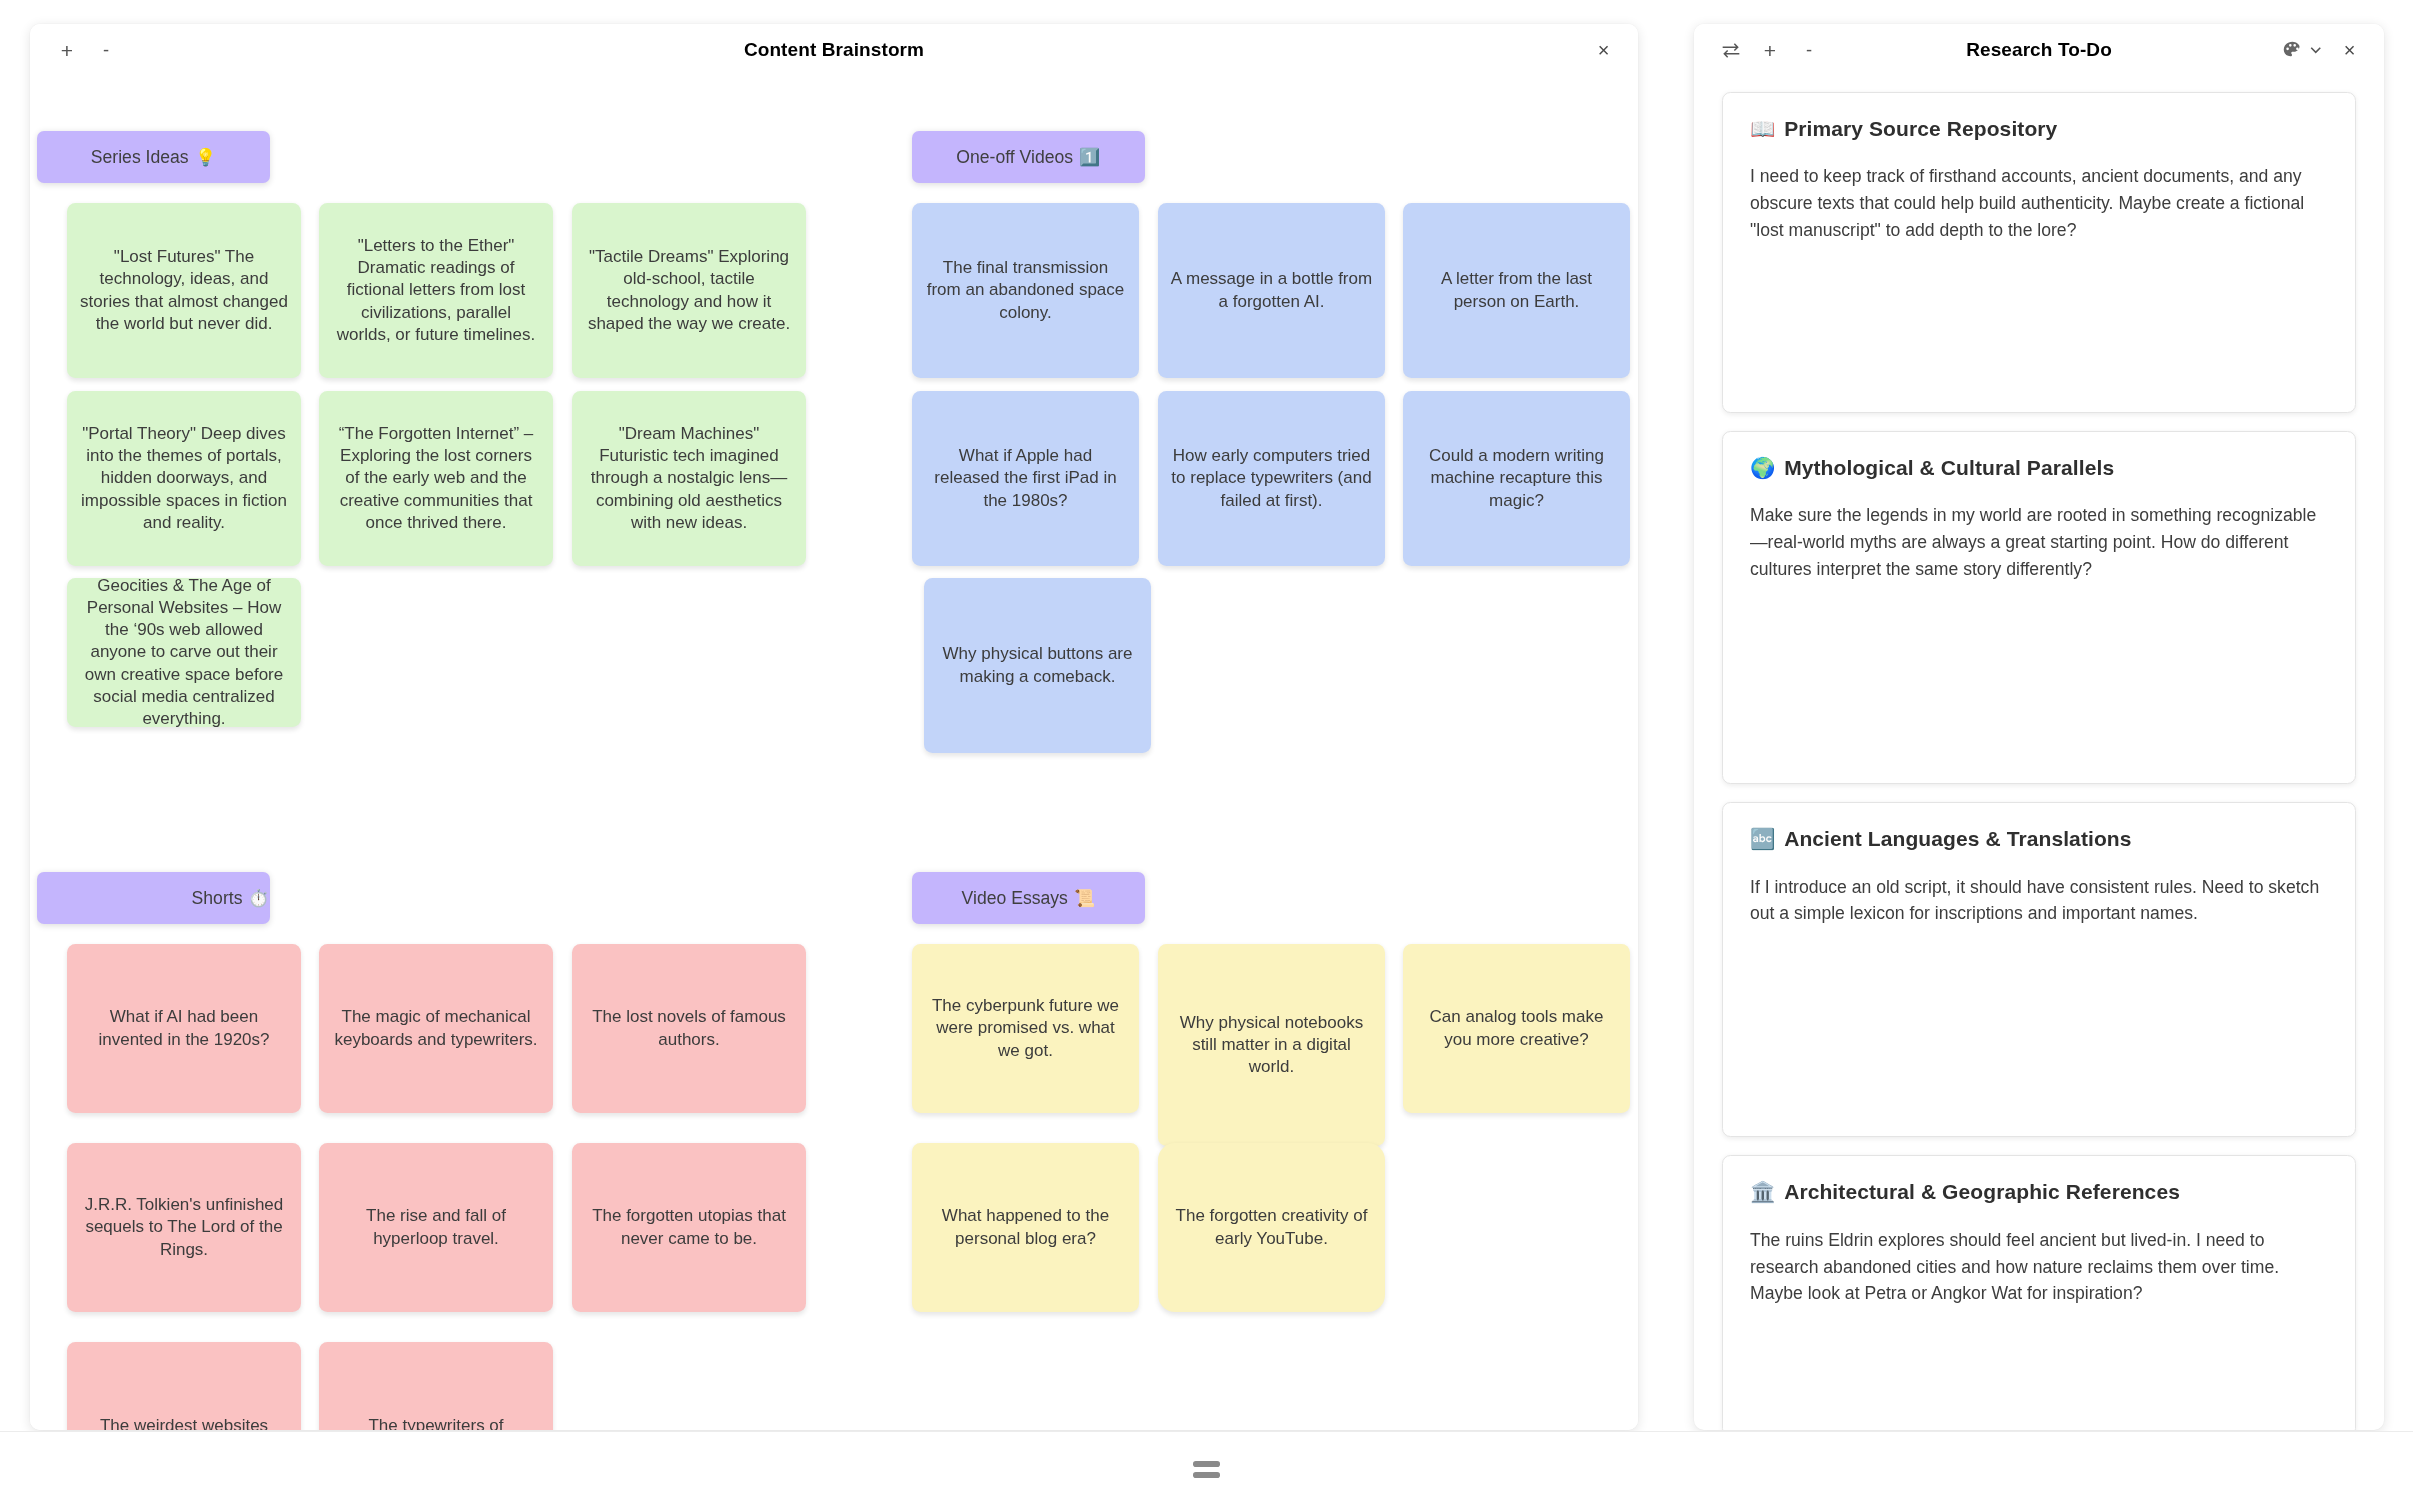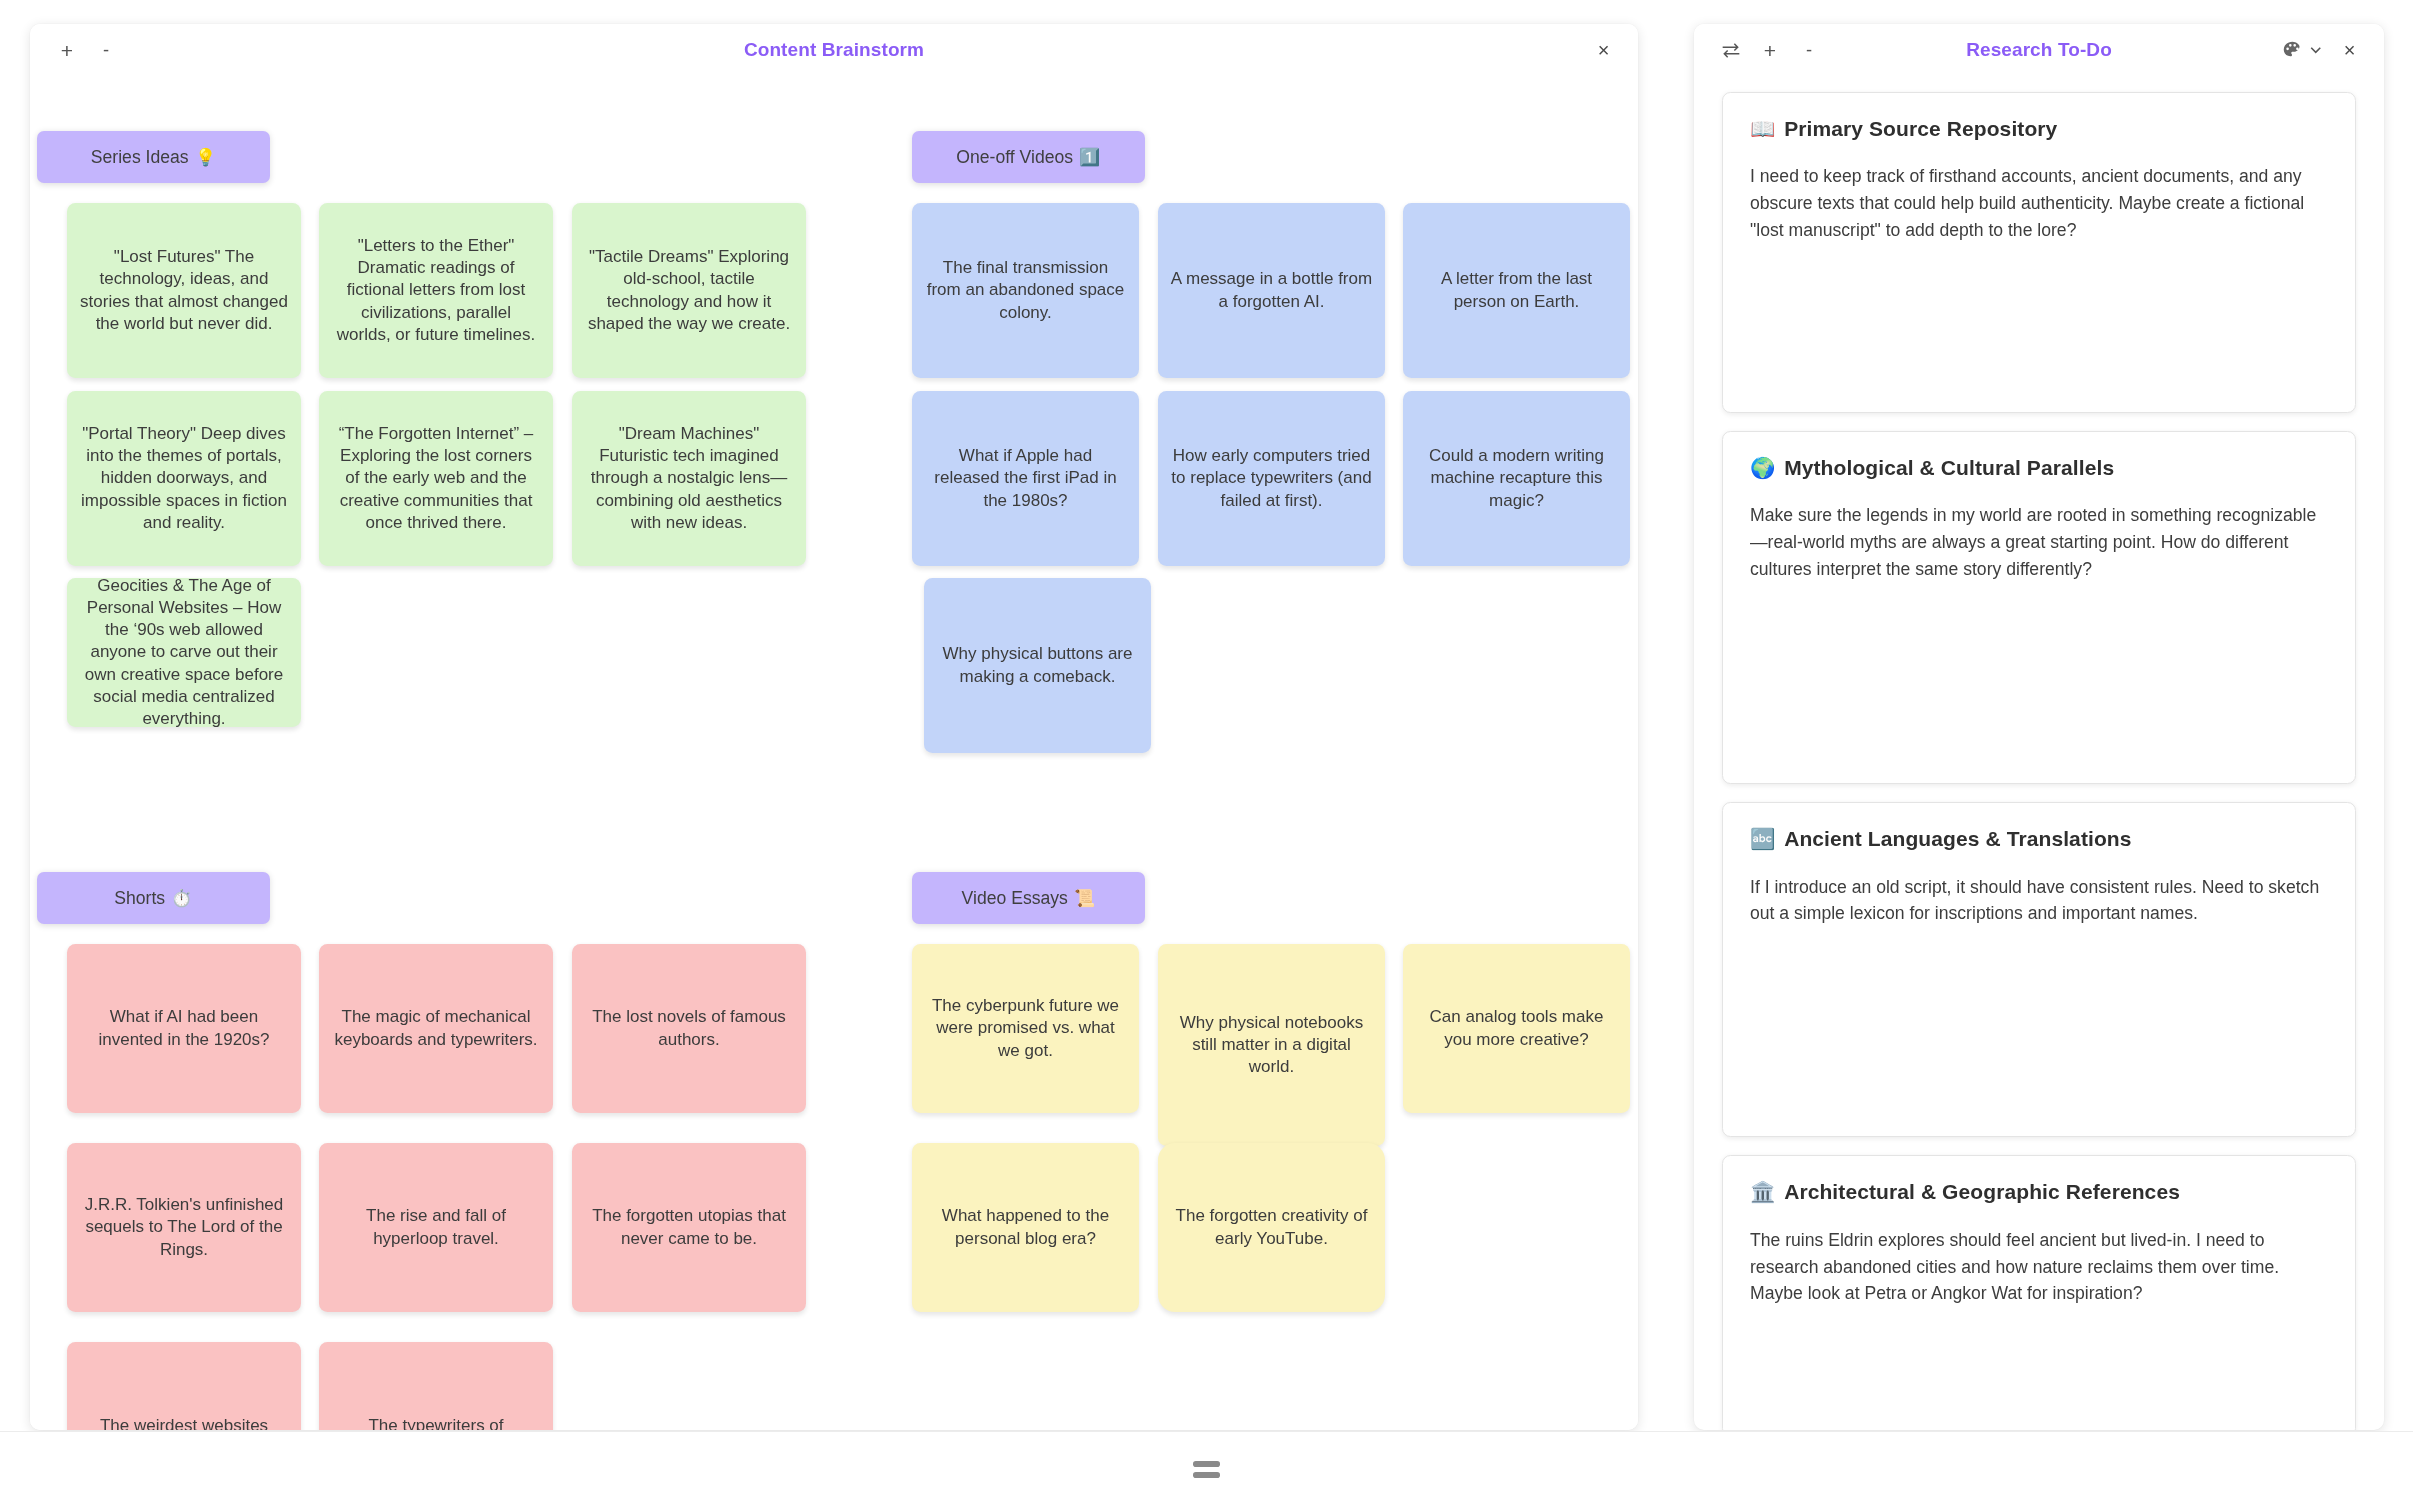--- a/index.html
+++ b/index.html
@@ -26,21 +26,21 @@
   .panel-header {
     position: relative;
     height: 52px;
     display: flex;
     align-items: center;
     background: #fff;
   }
   .panel-title {
     position: absolute; left: 0; right: 0; top: 0; height: 52px;
     display: flex; align-items: center; justify-content: center;
-    font-size: 19px; font-weight: bold; color: #8b5cf6;
+    font-size: 19px; font-weight: bold; color: #000000;
     letter-spacing: 0.1px;
     pointer-events: none;
   }
   .hdr-btn {
     font-size: 21px; color: #555;
     width: 32px; height: 32px;
     display: flex; align-items: center; justify-content: center;
     cursor: pointer; user-select: none;
     line-height: 1;
   }
@@ -151,21 +151,21 @@
     <div id="board-canvas">
 
       <div class="group-label" style="left:7px; top:55px;">
         <span>Series Ideas</span>
         <span class="emo">💡</span>
       </div>
       <div class="group-label" style="left:882px; top:55px;">
         <span>One-off Videos</span>
         <span class="emo">1️⃣</span>
       </div>
-      <div class="group-label" style="left:7px; top:796px;">
+      <div class="group-label" style="left:7px; top:796px;justify-content:flex-end;">
         <span>Shorts</span>
         <span class="emo">⏱️</span>
       </div>
       <div class="group-label" style="left:882px; top:796px;">
         <span>Video Essays</span>
         <span class="emo">📜</span>
       </div>
 
       <div class="note green" style="left:37px;  top:127px; width:234px; height:175px;">"Lost Futures"
 The technology, ideas, and stories that almost changed the world but never did.</div>

